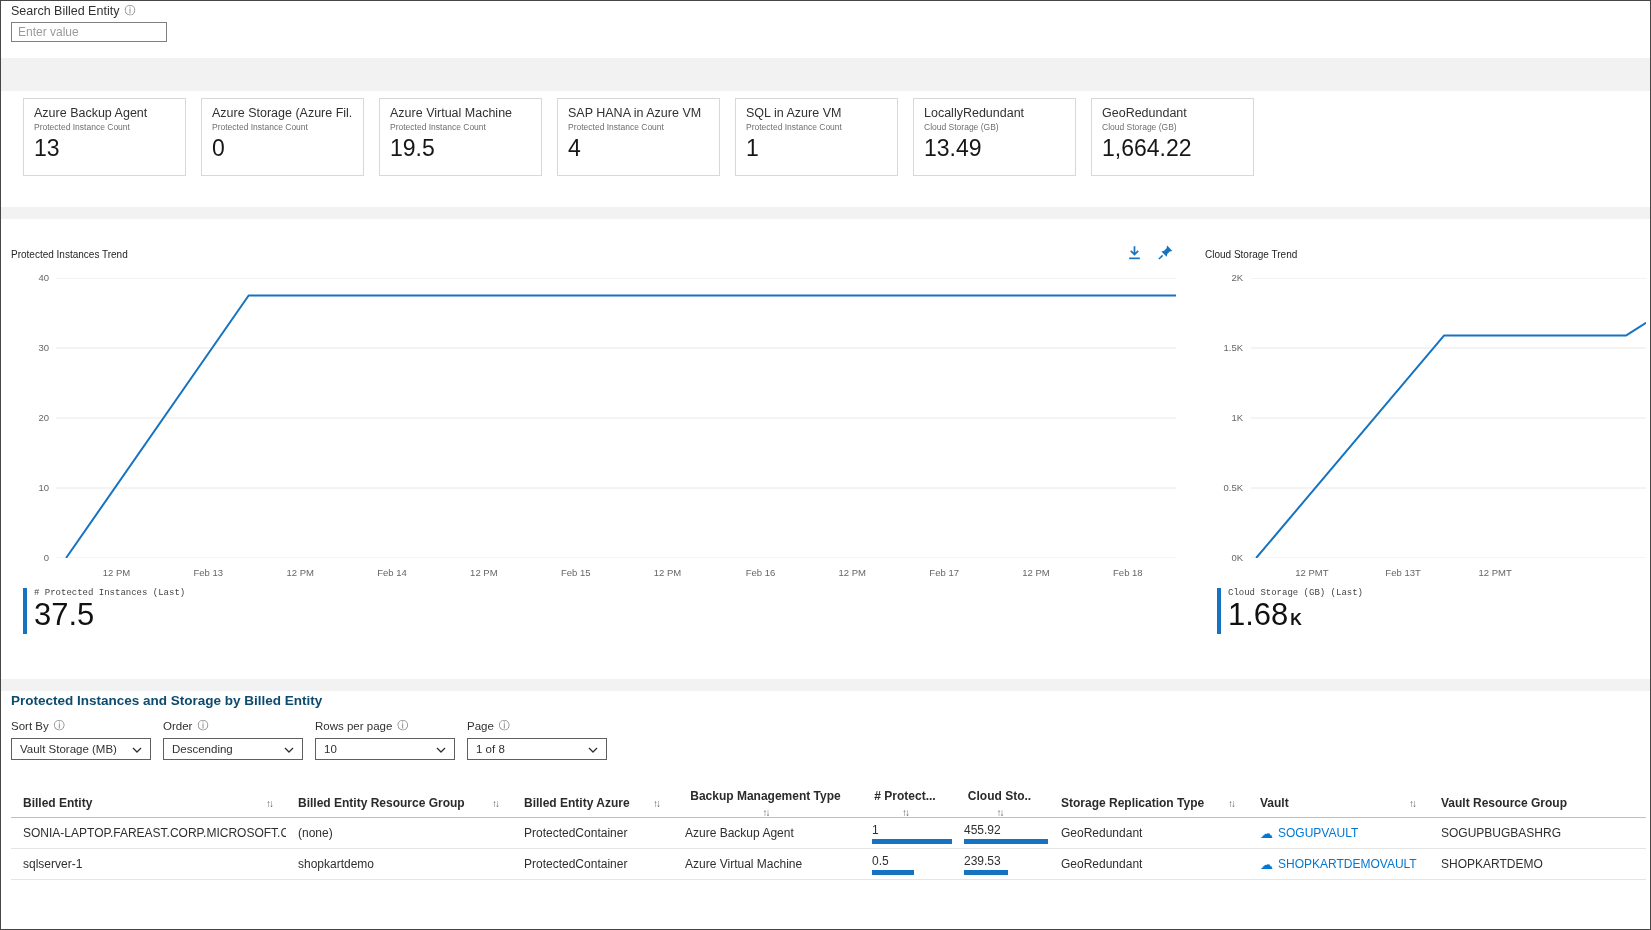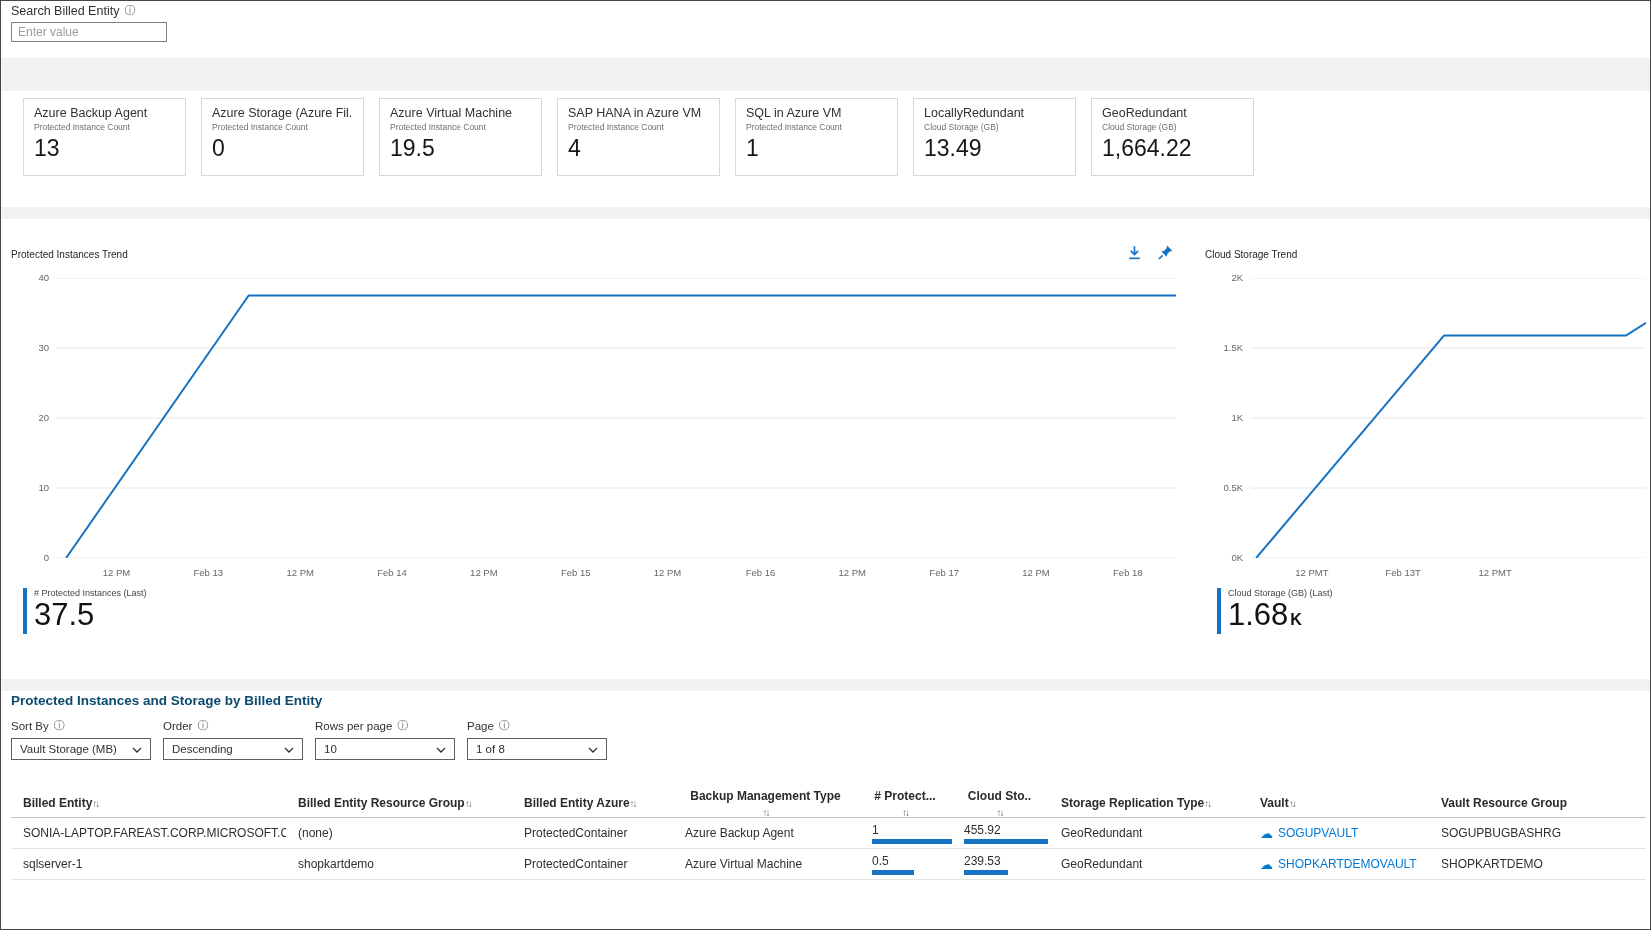--- a/index.html
+++ b/index.html
@@ -38,35 +38,35 @@
   .chart2 .plot{left:46px;width:395px;}
   .plot svg{width:100%;height:100%;display:block;}
   .xaxis{position:absolute;top:336px;height:14px;text-align:right;}
   .chart1 .xaxis{left:55px;width:1120px;}
   .chart2 .xaxis{left:46px;width:395px;}
   .xaxis span{position:absolute;transform:translateX(-50%);font-size:9.5px;color:#666;white-space:nowrap;}
   .legend{position:absolute;top:357px;display:flex;gap:7px;}
   .chart1 .legend{left:22px;}
   .chart2 .legend{left:12px;}
   .legend-bar{width:4px;height:46px;background:var(--accent,#1673c2);}
-  .legend-label{font-size:9px;color:#444;}
+  .legend-label{font-size:9px;color:#444;font-family:Liberation Mono, monospace;}
   .legend-value{font-size:31px;color:#111;line-height:1.1;}
   .legend-unit{font-size:16px;font-weight:700;margin-left:2px;}
 
   .section-title{position:absolute;top:692px;left:10px;font-size:13.5px;font-weight:700;color:#0c4a6e;}
 
   .controls{position:absolute;top:717px;left:10px;display:flex;}
   .control{margin-right:12px;width:140px;}
   .control-label{display:flex;gap:5px;align-items:center;font-size:11.5px;color:#323130;}
   .select{margin-top:5px;height:22px;border:1px solid #5f5f5f;display:flex;align-items:center;justify-content:space-between;padding:0 8px;font-size:11.5px;color:#323130;cursor:pointer;background:#fff;box-sizing:border-box;}
 
   .table{position:absolute;top:788px;left:10px;width:1635px;}
   .thead,.tr{display:grid;grid-template-columns:275px 226px 161px 187px 92px 97px 199px 181px auto;}
   .thead{height:28px;border-bottom:1px solid #c0c0c0;}
-  .th{display:flex;align-items:center;padding:0 14px 0 12px;font-size:12px;font-weight:700;color:#2b2b2b;cursor:pointer;overflow:hidden;white-space:nowrap;}
+  .th{display:flex;align-items:center;justify-content:space-between;padding:0 14px 0 12px;font-size:12px;font-weight:700;color:#2b2b2b;cursor:pointer;overflow:hidden;white-space:nowrap;}
   .th.tight{justify-content:flex-start;gap:4px;flex-direction:column;}
   .sort-icon{font-size:10px;color:#5f5f5f;letter-spacing:-2px;}
   .tr{height:30px;border-bottom:1px solid #e4e4e4;background:#fff;}
   .td{display:flex;align-items:center;padding-left:12px;font-size:12px;color:#2f2f2f;overflow:hidden;white-space:nowrap;}
   .td.num{flex-direction:column;align-items:flex-start;justify-content:center;}
   .num-val{font-size:12px;}
   .databar{height:5px;background:var(--accent,#1673c2);margin-top:2px;}
   .cloud-glyph{color:var(--link,#0078d4);font-size:13px;margin-right:5px;}
   .vault-link{color:var(--link,#0078d4);font-size:12px;text-decoration:none;cursor:pointer;}
 </style>

